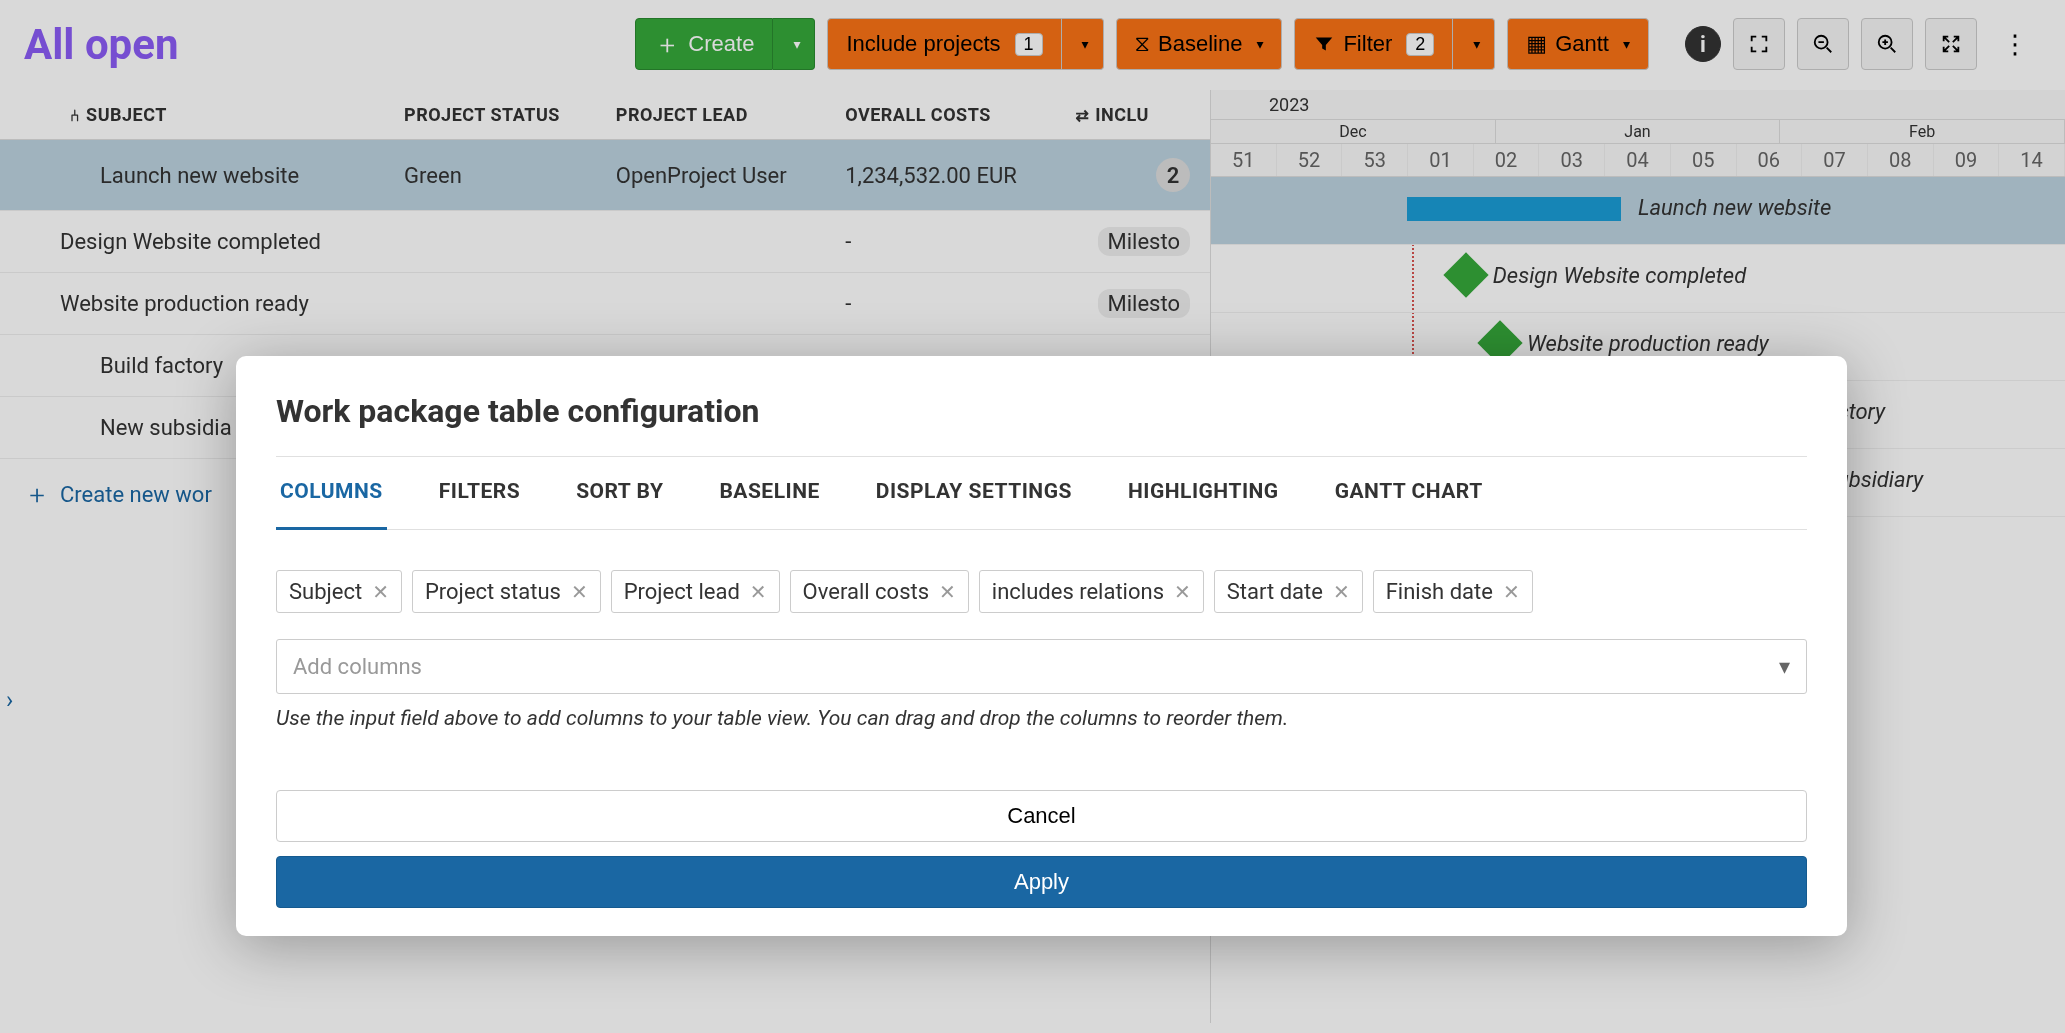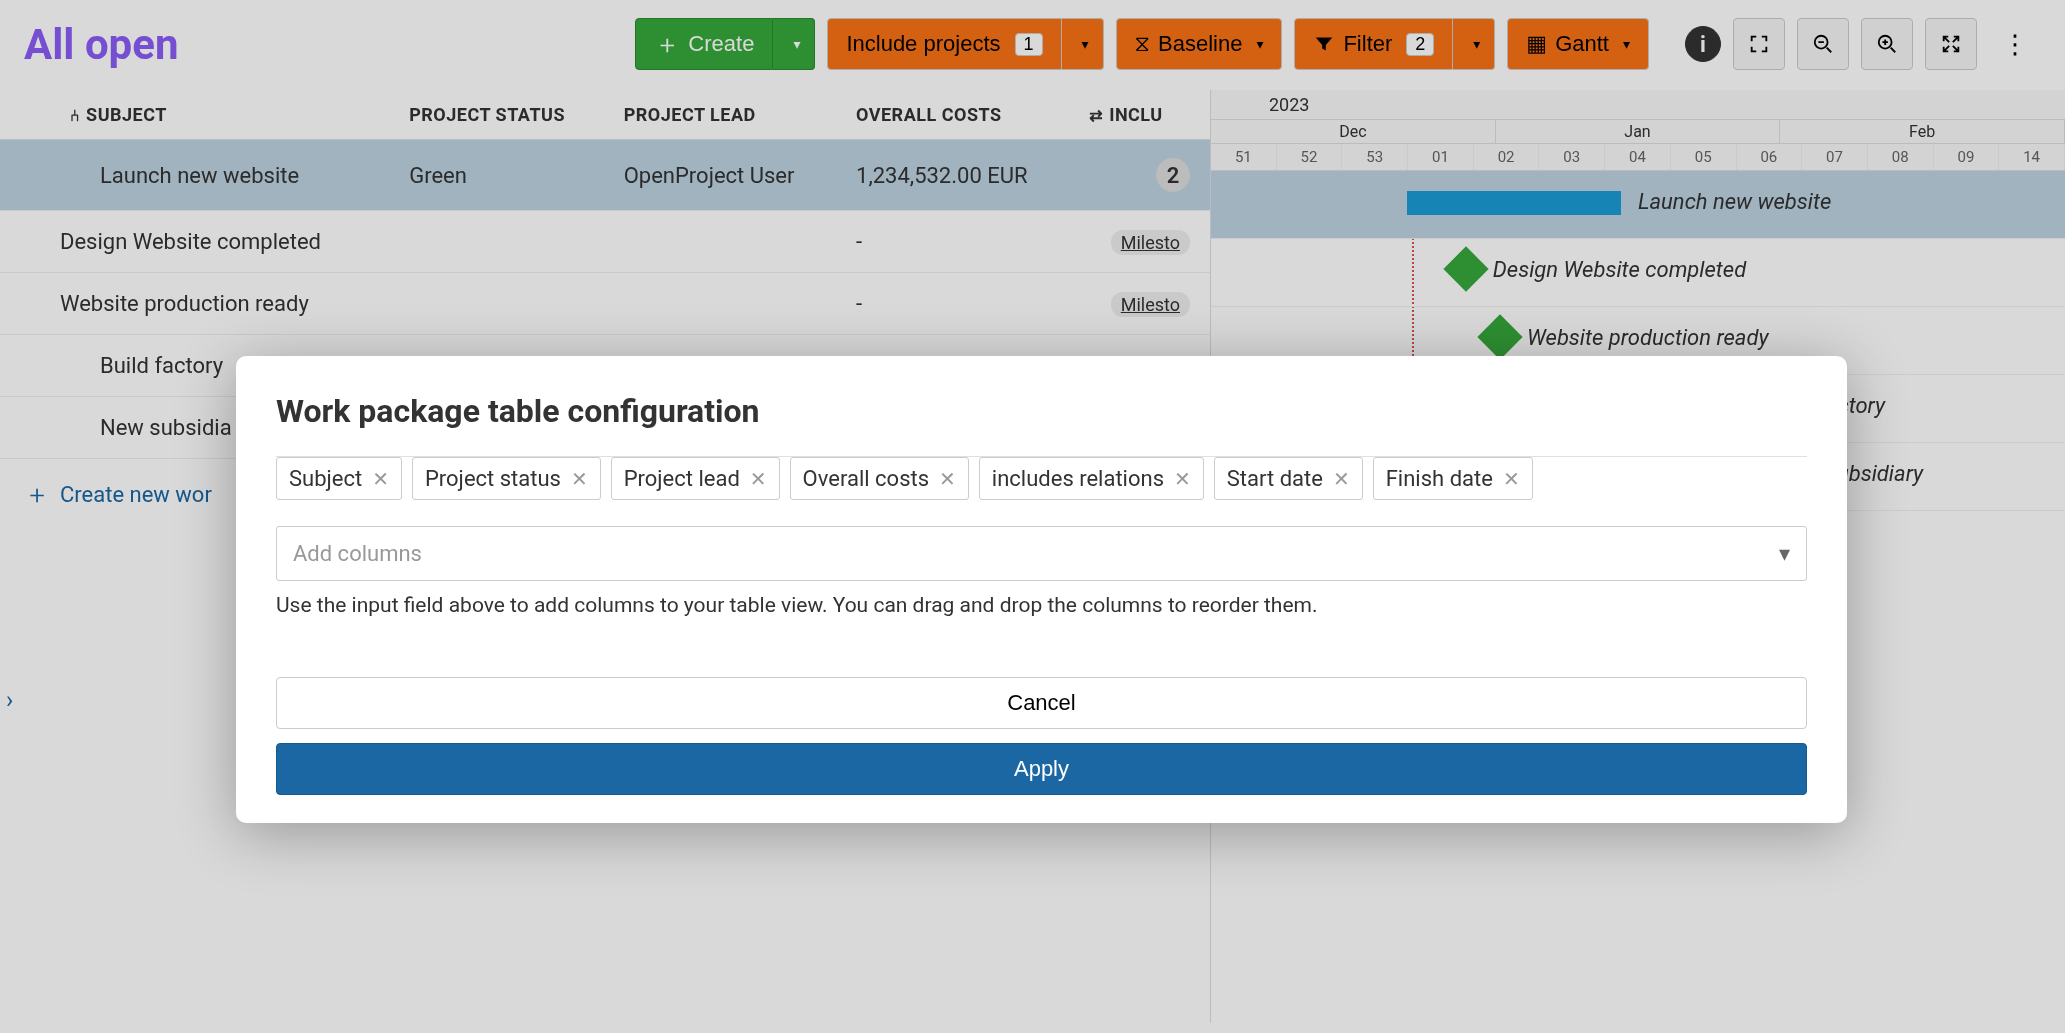--- a/index.html
+++ b/index.html
@@ -26,52 +26,52 @@
 .left { flex: 0 0 1210px; }
 .right { flex: 1; border-left: 1px solid #ddd; position: relative; }
 
 
 table.wp { width: 100%; border-collapse: collapse; }
 table.wp th { text-align: left; font-size: 18px; font-weight: 700; color: #333; padding: 14px 12px; border-bottom: 1px solid #ddd; letter-spacing: 0.5px; }
 table.wp td { padding: 18px 12px; font-size: 22px; border-bottom: 1px solid #eee; }
 table.wp tr.selected { background: #bcd3e0; }
 table.wp tr.child td:first-child { padding-left: 60px; }
 .th-icon { font-size: 16px; margin-right: 6px; }
-.type-badge { background: #eee; border-radius: 12px; padding: 2px 10px; font-size: 18px; text-decoration: underline; }
+.type-badge { background: #eee; border-radius: 12px; padding: 2px 10px; font-size: 22px; }
 .count-circle { display: inline-flex; align-items: center; justify-content: center; width: 34px; height: 34px; border-radius: 50%; background: #ddd; font-weight: 600; }
 .create-link { color: #1a67a3; font-size: 22px; padding: 18px 24px; display: inline-flex; align-items: center; gap: 10px; cursor: pointer; }
 .collapse-handle { position: absolute; left: 0; top: 680px; color: #1a67a3; font-size: 24px; padding: 6px; }
 
 
 .gantt-header { background: #f8f8f8; border-bottom: 1px solid #ddd; }
 .gantt-year { text-align: left; padding: 4px 8px 4px 58px; font-size: 18px; border-bottom: 1px solid #ddd; }
 .gantt-months { display: flex; font-size: 16px; border-bottom: 1px solid #ddd; justify-content: flex-end; }
 .gantt-months div { flex: 1; text-align: center; padding: 2px 0; border-right: 1px solid #ddd; }
-.gantt-weeks { display: flex; font-size: 15px; color: #666; }
+.gantt-weeks { display: flex; font-size: 20px; color: #666; }
 .gantt-weeks div { flex: 1; text-align: center; padding: 4px 0; border-right: 1px solid #eee; }
 .gantt-body { position: relative; }
 .gantt-row { height: 68px; position: relative; border-bottom: 1px solid #f0f0f0; }
 .gantt-row.sel { background: #bcd3e0; }
 .gantt-bar { position: absolute; top: 20px; height: 24px; background: #1a9dd6; }
 .gantt-label { position: absolute; top: 18px; font-size: 22px; font-style: italic; color: #333; white-space: nowrap; }
 .gantt-milestone { position: absolute; top: 14px; width: 32px; height: 32px; background: #35a83a; transform: rotate(45deg); }
 .today-line { position: absolute; top: 0; bottom: 0; width: 0; border-left: 2px dotted #d9534f; }
 
 
 .modal { position: absolute; left: 236px; top: 356px; width: 1611px; background: #fff; border-radius: 10px; box-shadow: 0 10px 60px rgba(0,0,0,0.3); z-index: 20; padding: 36px 40px 28px; }
 .modal-title { font-size: 32px; font-weight: 700; margin-bottom: 26px; }
 .modal hr { border: none; border-top: 1px solid #e0e0e0; margin-bottom: 0; }
 .tabs { display: flex; gap: 48px; border-bottom: 1px solid #e0e0e0; margin-bottom: 40px; }
 .tab { font-size: 21px; font-weight: 700; letter-spacing: 0.5px; padding: 22px 4px 24px; cursor: pointer; color: #333; }
 .tab.active { color: #1a67a3; border-bottom: 3px solid #1a67a3; margin-bottom: -1px; }
 .chips { display: flex; flex-wrap: wrap; gap: 10px; margin-bottom: 26px; }
 .chip { display: inline-flex; align-items: center; gap: 10px; border: 1px solid #ccc; border-radius: 3px; padding: 8px 12px; font-size: 22px; background: #fff; }
 .chip .x { color: #999; cursor: pointer; font-size: 20px; }
 .combo { width: 100%; border: 1px solid #ccc; border-radius: 3px; padding: 14px 16px; font-size: 22px; color: #999; display: flex; justify-content: space-between; align-items: center; margin-bottom: 12px; }
-.hint { font-size: 21px; color: #333; margin-bottom: 60px; }
+.hint { font-style: italic; font-size: 21px; color: #333; margin-bottom: 60px; }
 .modal-actions { display: flex; justify-content: flex-end; gap: 14px; flex-direction: column; }
 .btn-cancel { background: #fff; border: 1px solid #ccc; padding: 12px 22px; font-size: 22px; border-radius: 4px; cursor: pointer; }
 .btn-apply { background: #1a67a3; color: #fff; border: 1px solid #155a8f; padding: 12px 26px; font-size: 22px; border-radius: 4px; cursor: pointer; }
 
 svg.ico { width: 22px; height: 22px; fill: none; stroke: currentColor; stroke-width: 2; }
 </style>
 </head>
 <body>
 
 <div class="app">
@@ -258,20 +258,29 @@
           </div>
         </div>
     </div>
   </div>
 
   <div class="overlay"></div>
 
   <div class="modal">
     <div class="modal-title">Work package table configuration</div>
     <hr>
+    <div class="tabs" id="modal-tabs">
+        <div class="tab active">COLUMNS</div>
+        <div class="tab">FILTERS</div>
+        <div class="tab">SORT BY</div>
+        <div class="tab">BASELINE</div>
+        <div class="tab">DISPLAY SETTINGS</div>
+        <div class="tab">HIGHLIGHTING</div>
+        <div class="tab">GANTT CHART</div>
+      </div>
     <div class="chips" id="chips">
         <div class="chip">
           <span>Subject</span>
           <span class="x">✕</span>
         </div>
         <div class="chip">
           <span>Project status</span>
           <span class="x">✕</span>
         </div>
         <div class="chip">

